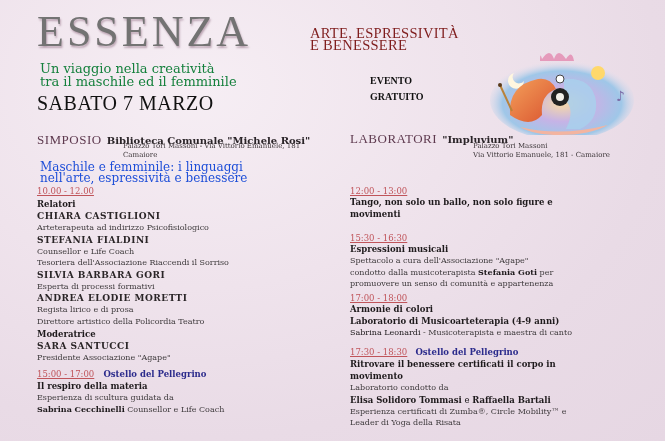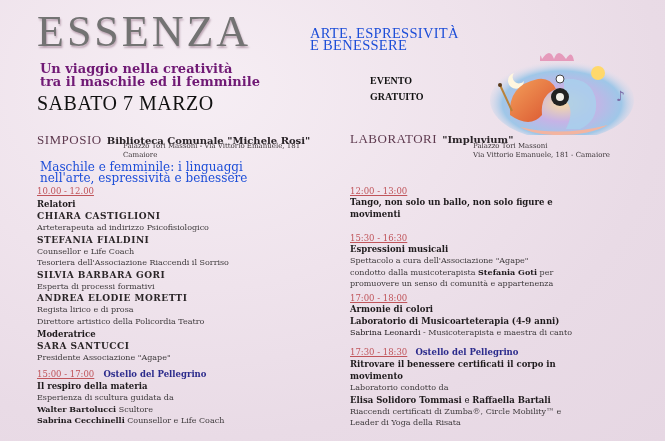--- a/index.html
+++ b/index.html
@@ -16,29 +16,28 @@
     font-family: "Liberation Serif", serif;
     font-size: 44px; letter-spacing: 3px;
     color: #737373;
     text-shadow: 1px 2px 2px rgba(90,40,70,0.35);
     line-height: 1;
   }
   .subtitle {
     left: 310px; top: 27px;
     font-family: "Liberation Serif", serif;
     font-size: 14.5px; line-height: 12px;
-    color: #1d4ed8;
+    color: #7f1d1d;
     letter-spacing: 0.3px;
   }
   .tagline {
     left: 40px; top: 62px;
     font-family: "DejaVu Serif", serif;
     font-size: 13px; line-height: 13px;
-    color: #701a75;
-    font-weight: bold;
+    color: #15803d;
   }
   .date {
     left: 37px; top: 92px;
     font-family: "Liberation Serif", serif;
     font-size: 20px; letter-spacing: 0.5px;
     color: #111;
   }
   .free {
     left: 370px; top: 73px;
     font-family: Liberation Serif, serif;
@@ -157,23 +156,20 @@
 </div>
 
 <div class="abs" style="left:37px; top:366px; width:300px;">
   <div style="line-height:12px;">
     <span class="time">15:00 - 17:00</span>
     <span class="place-blue" style="margin-left:4px;">Ostello del Pellegrino</span>
   </div>
   <div class="line-b">Il respiro della materia</div>
   <div class="line-n">Esperienza di scultura guidata da</div>
   <div class="line-n">
-    <b style="color:#1e1a1c">Walter Bartolucci</b><span> Scultore</span>
-  </div>
-  <div class="line-n">
     <b style="color:#1e1a1c">Sabrina Cecchinelli</b><span> Counsellor e Life Coach</span>
   </div>
 </div>
 
 <div class="abs" style="left:350px; top:128px;">
   <span class="sec-head">LABORATORI</span>
   <span class="venue-name">"Impluvium"</span>
 </div>
 <div class="abs venue-addr" style="left:473px; top:142px;">
   <div>Palazzo Tori Massoni</div>
@@ -211,16 +207,16 @@
     <div style="line-height:12px;">
       <span class="time">17:30 - 18:30</span>
       <span class="place-blue" style="margin-left:3px;">Ostello del Pellegrino</span>
     </div>
     <div class="line-b">Ritrovare il benessere certificati il corpo in</div>
     <div class="line-b">movimento</div>
     <div class="line-n">Laboratorio condotto da</div>
     <div class="line-b">
       <span>Elisa Solidoro Tommasi</span><span style="font-weight:normal"> e </span><span>Raffaella Bartali</span>
     </div>
-    <div class="line-n">Riaccendi certificati di Zumba®, Circle Mobility™ e</div>
+    <div class="line-n">Esperienza certificati di Zumba®, Circle Mobility™ e</div>
     <div class="line-n">Leader di Yoga della Risata</div>
   </div>
 </div>
 
 </body></html>

